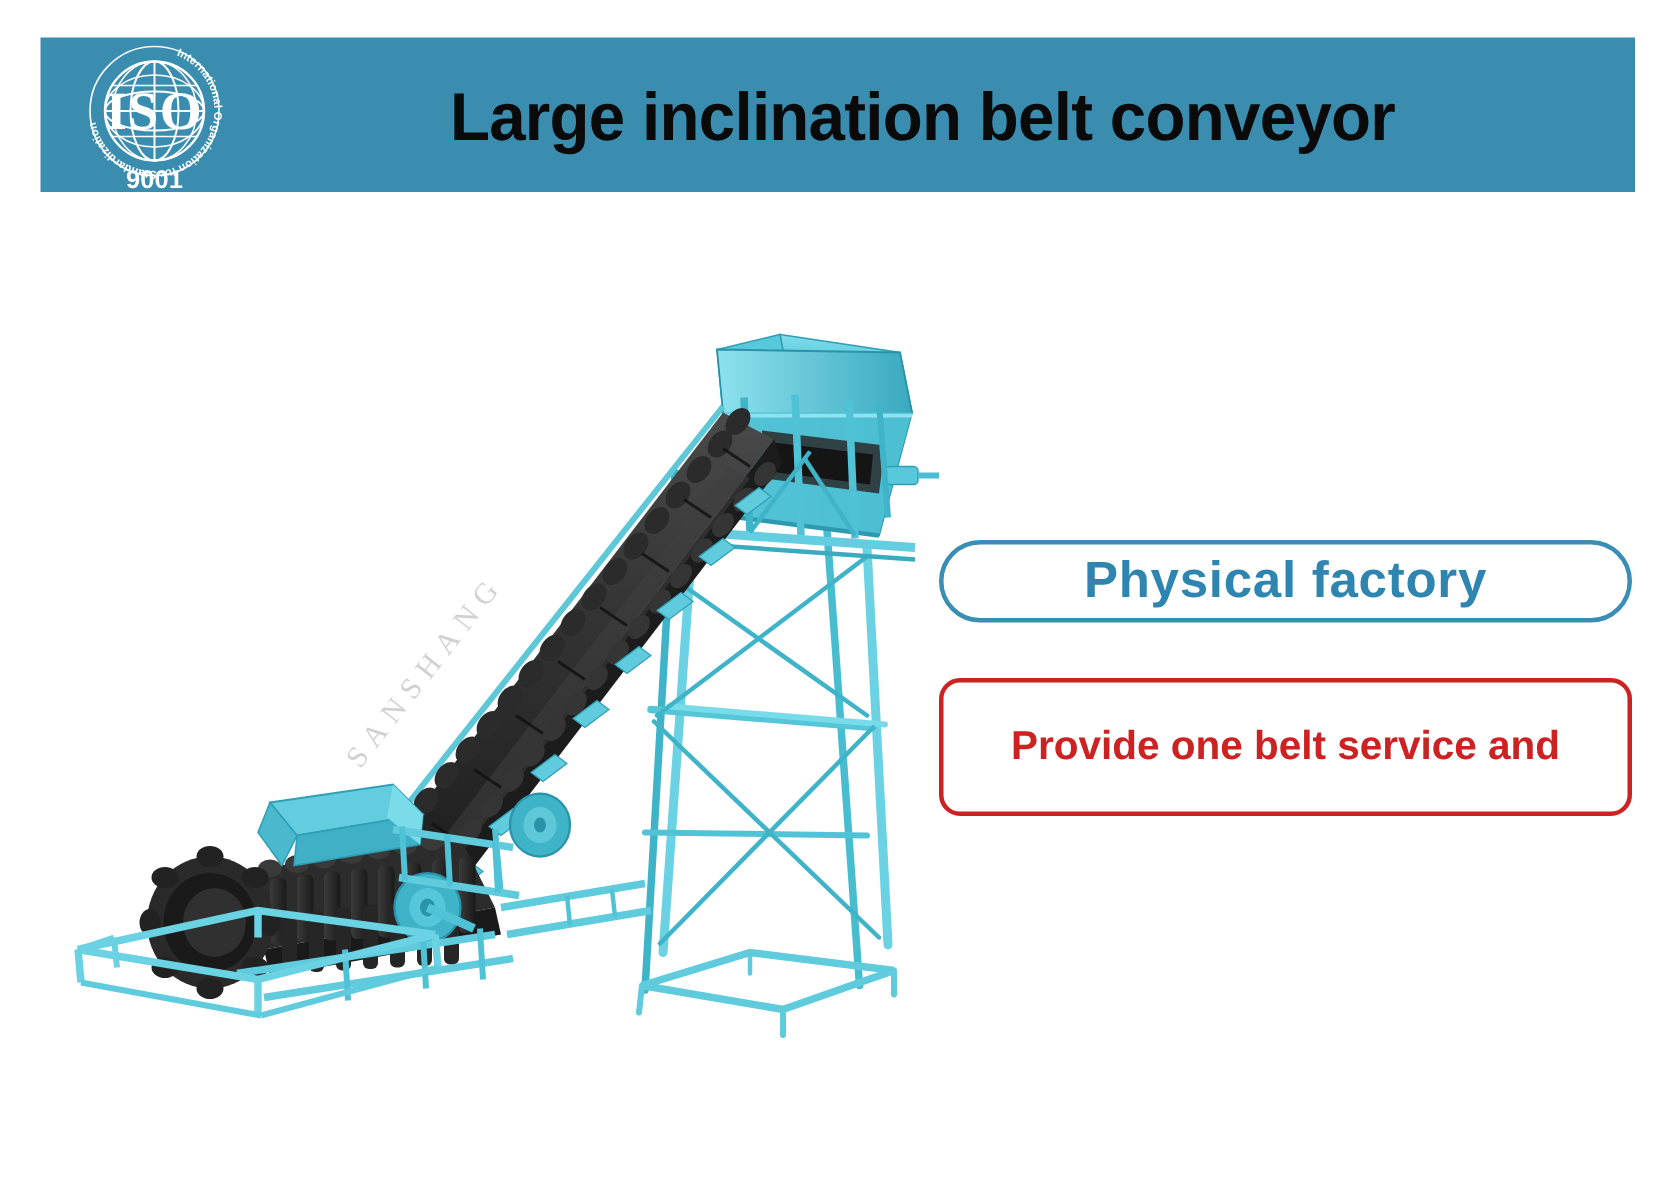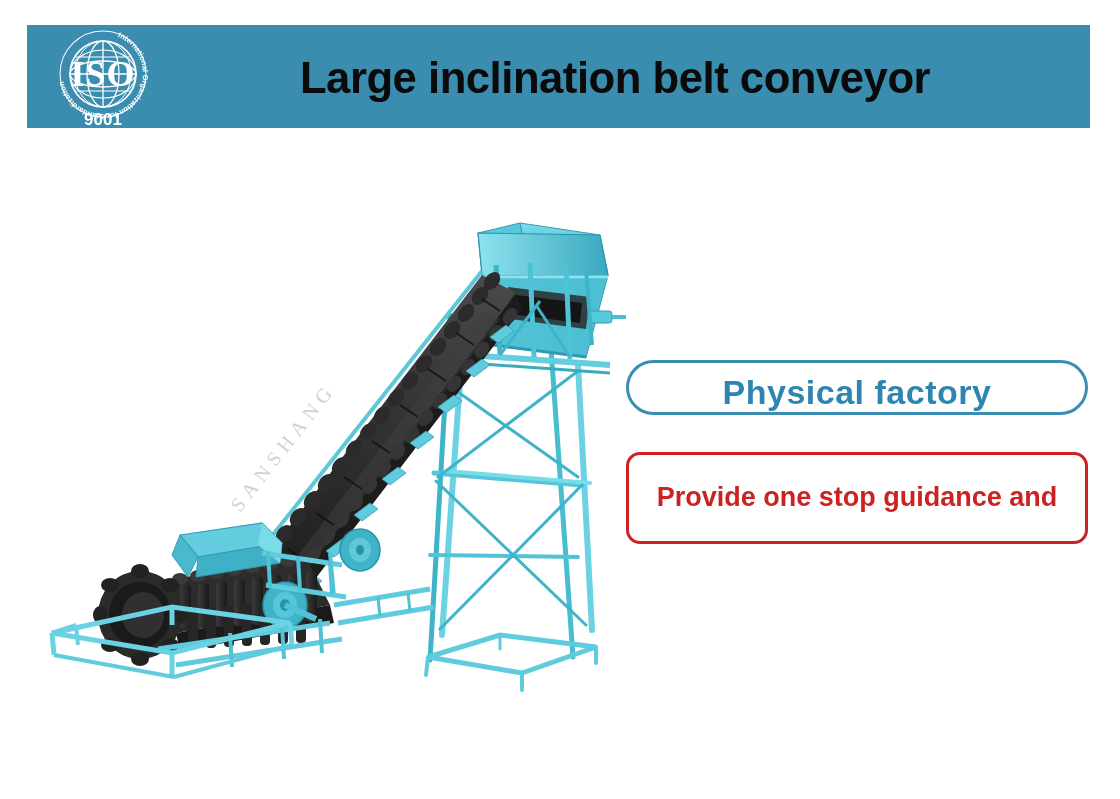--- a/index.html
+++ b/index.html
@@ -70,21 +70,21 @@
     position: absolute;
     left: 626px;
     top: 360px;
     width: 462px;
     height: 55px;
     box-sizing: border-box;
     border: 3px solid #3a8db3;
     border-radius: 28px;
     background: #ffffff;
     display: flex;
-    align-items: flex-end;
+    align-items: center;
     justify-content: center;
   }
   #callout-physical-factory .callout-text {
     color: #2e86b0;
     font-family: "Liberation Sans", sans-serif;
     font-weight: bold;
     font-size: 34px;
     letter-spacing: 0.5px;
     white-space: nowrap;
   }
@@ -444,15 +444,15 @@
     </g>
   </svg>
 </div>
 
 <div id="callout-physical-factory">
   <span class="callout-text">Physical factory</span>
 </div>
 
 <div id="callout-service">
   <span class="callout-text">
-    <span>Provide one stop guidance and</span><br>
+    <span>Provide one belt service and</span><br>
   </span>
 </div>
 
 </body></html>

